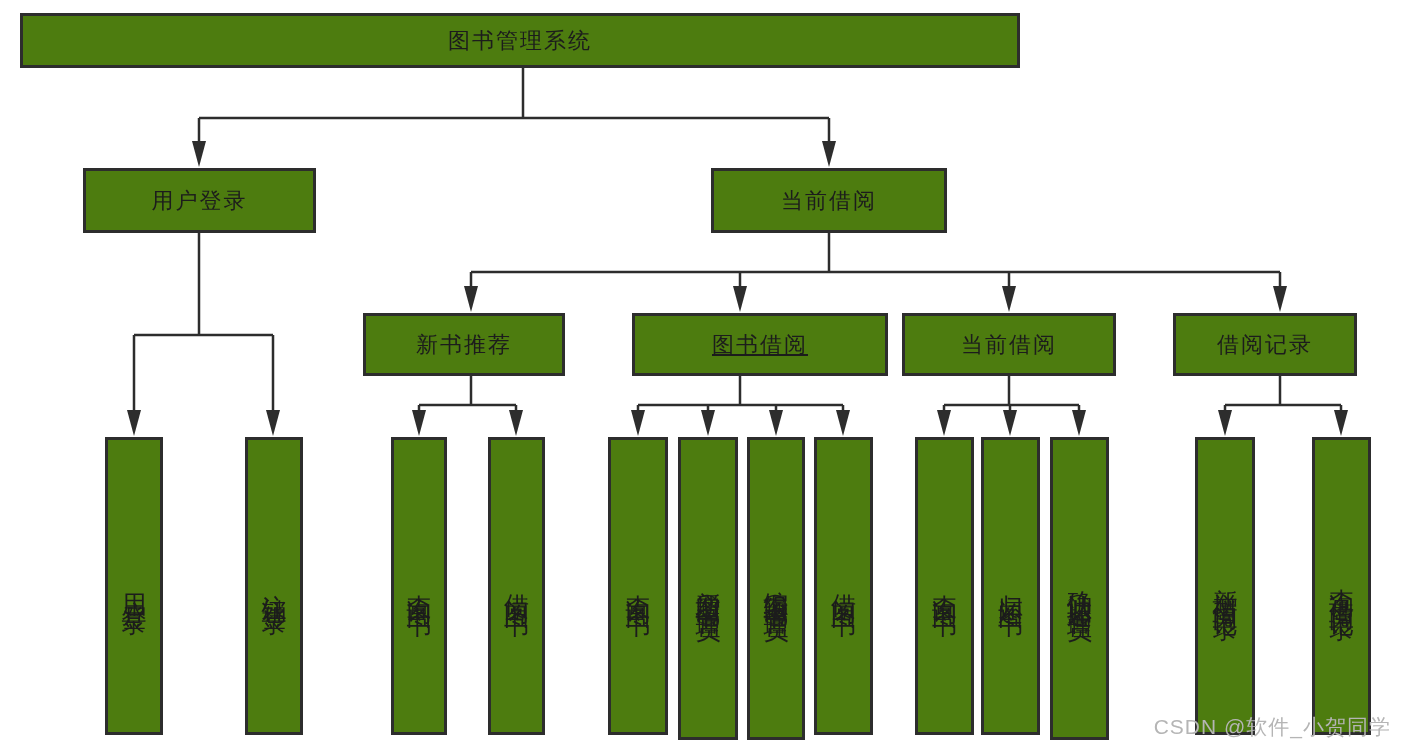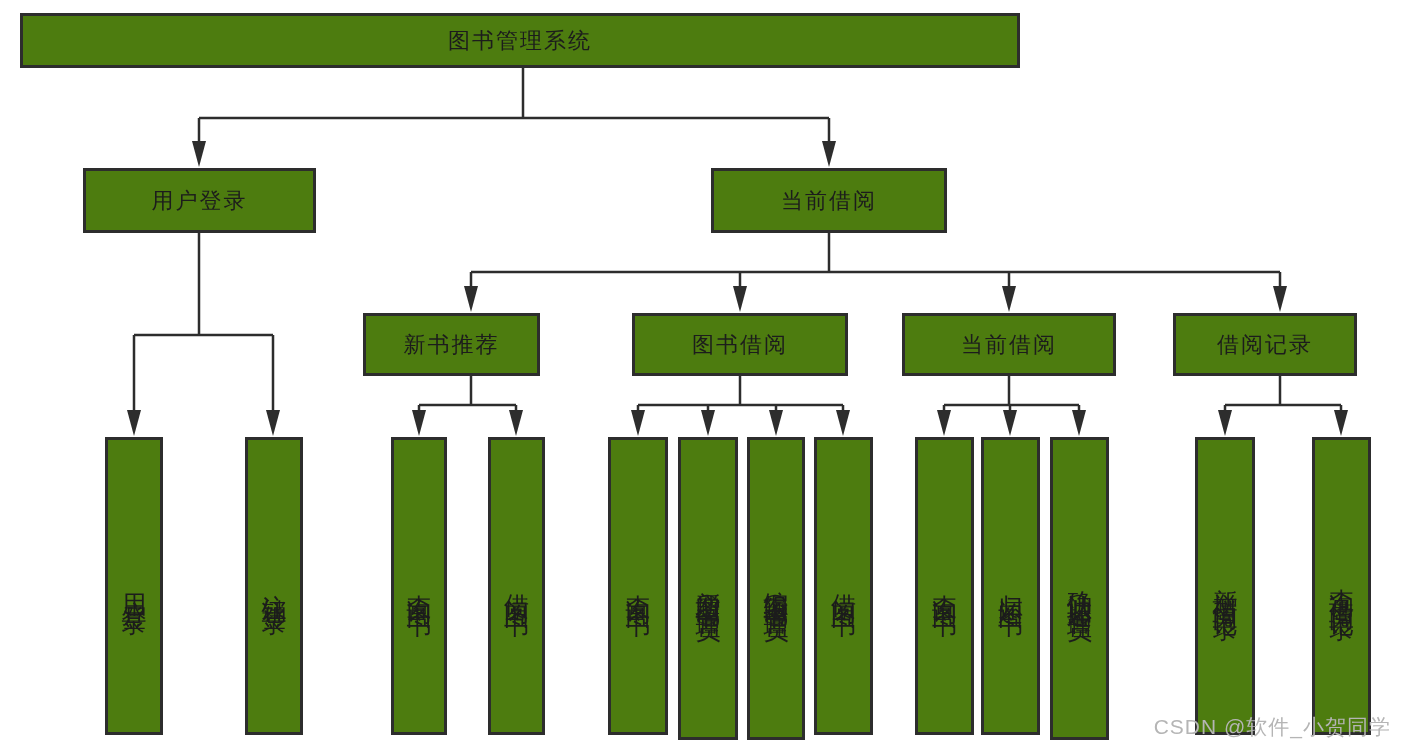--- a/index.html
+++ b/index.html
@@ -110,24 +110,24 @@
     <span>图书管理系统</span>
   </div>
 
   <div class="node h" style="left:83px; top:168px; width:233px; height:65px;">
     <span>用户登录</span>
   </div>
   <div class="node h" style="left:711px; top:168px; width:236px; height:65px;">
     <span>当前借阅</span>
   </div>
 
-  <div class="node h" style="left:363px; top:313px; width:177px; height:63px;">
+  <div class="node h" style="left:363px; top:313px; width:202px; height:63px;">
     <span>新书推荐</span>
   </div>
-  <div class="node h" style="left:632px; top:313px; width:216px; height:63px;">
+  <div class="node h" style="left:632px; top:313px; width:256px; height:63px;text-decoration:underline;">
     <span>图书借阅</span>
   </div>
   <div class="node h" style="left:902px; top:313px; width:214px; height:63px;text-align:center;">
     <span>当前借阅</span>
   </div>
   <div class="node h" style="left:1173px; top:313px; width:184px; height:63px;">
     <span>借阅记录</span>
   </div>
 
   <div class="node v" style="left:105px; top:437px; width:58px; height:298px;">

